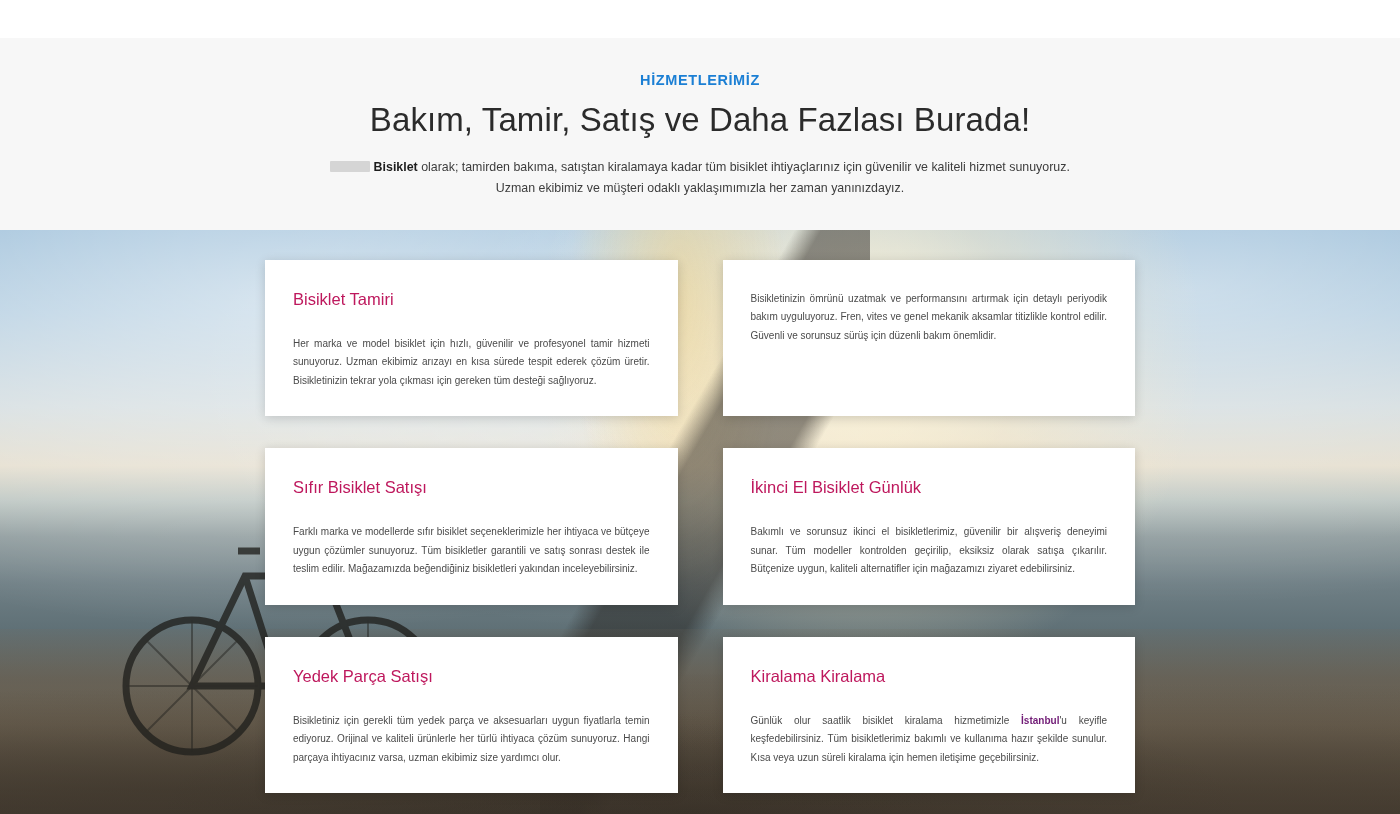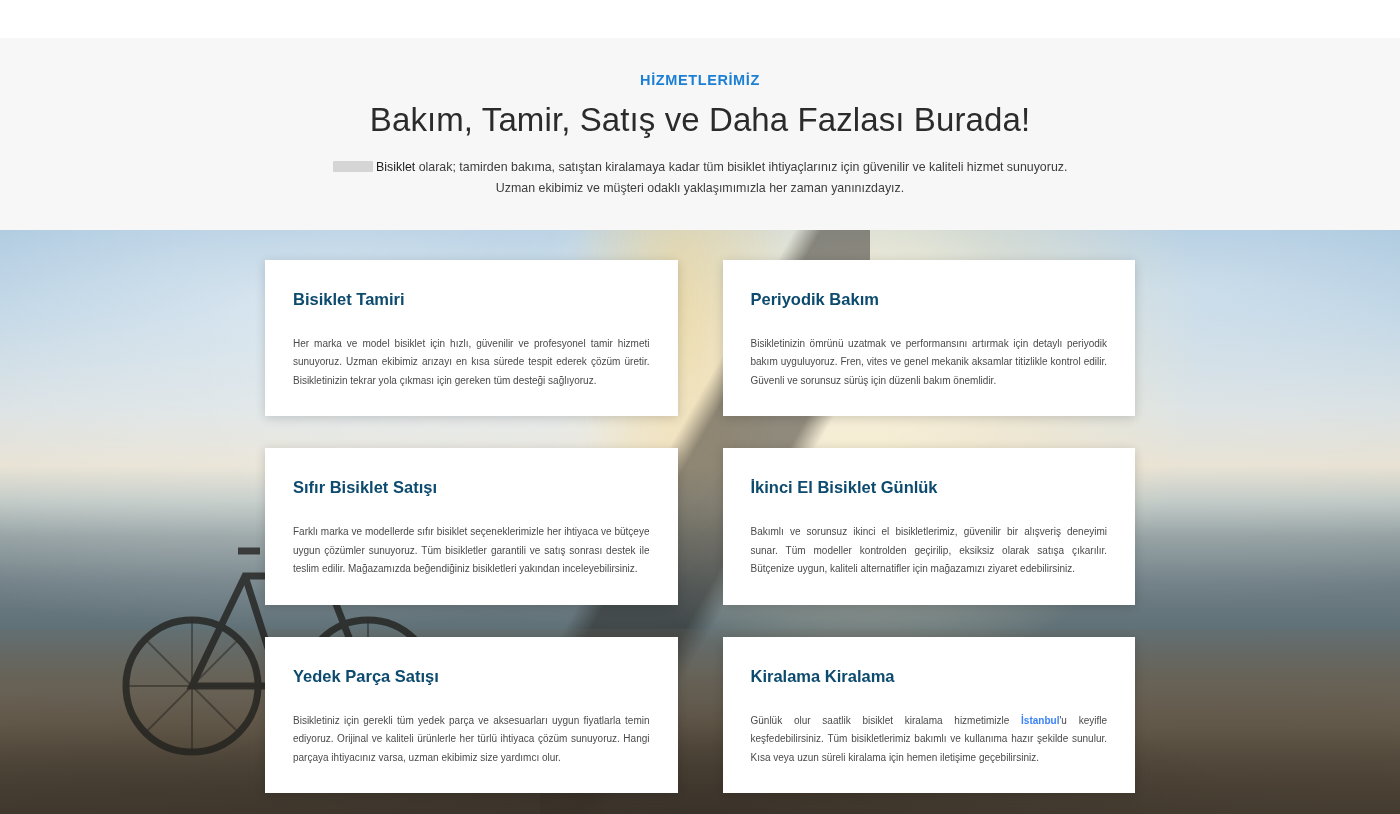--- a/index.html
+++ b/index.html
@@ -46,21 +46,21 @@
     text-align:center;
   }
   .intro-text .redacted{
     display:inline-block;
     width:40px;
     height:11px;
     background:#d5d5d5;
     vertical-align:-1px;
     border-radius:1px;
   }
-  .intro-text b{font-weight:normal;color:#1d1d1d;}
+  .intro-text b{font-weight:bold;color:#1d1d1d;}
 
   
   .band{
     position:relative;
     height:589px;
     overflow:hidden;
     background:#b9c7cf;
   }
   
   .band .photo{
@@ -124,32 +124,32 @@
     grid-template-columns:1fr 1fr;
     column-gap:45px;
     row-gap:32px;
   }
   .card{
     background:#ffffff;
     padding:30px 28px 26px 28px;
     box-shadow:0 2px 10px rgba(0,0,0,.16);
   }
   .card-title{
-    color:#0c4a6e;
+    color:#be185d;
     font-size:16.5px;
-    font-weight:700;
+    font-weight:400;
     margin-bottom:26px;
   }
   .card-body{
     color:#4a4a4a;
     font-size:10px;
     line-height:1.85;
     text-align:justify;
   }
-  .card-body b{font-weight:bold;color:#3b82f6;}
+  .card-body b{font-weight:bold;color:#701a75;}
 
   
   .card.r1c1{min-height:148px;}
   .card.r1c2{min-height:148px;}
   .card.r2c1{min-height:148px;}
   .card.r2c2{min-height:148px;}
   .card.r3c1{min-height:148px;}
   .card.r3c2{min-height:148px;}
   .col-right{margin-top:0;}
 
@@ -200,21 +200,20 @@
     </svg>
 
     <div class="cards">
 
       <article class="card r1c1">
         <h2 class="card-title">Bisiklet Tamiri</h2>
         <p class="card-body">Her marka ve model bisiklet için hızlı, güvenilir ve profesyonel tamir hizmeti sunuyoruz. Uzman ekibimiz arızayı en kısa sürede tespit ederek çözüm üretir. Bisikletinizin tekrar yola çıkması için gereken tüm desteği sağlıyoruz.</p>
       </article>
 
       <article class="card r1c2 col-right">
-        <h2 class="card-title">Periyodik Bakım</h2>
         <p class="card-body">Bisikletinizin ömrünü uzatmak ve performansını artırmak için detaylı periyodik bakım uyguluyoruz. Fren, vites ve genel mekanik aksamlar titizlikle kontrol edilir. Güvenli ve sorunsuz sürüş için düzenli bakım önemlidir.</p>
       </article>
 
       <article class="card r2c1">
         <h2 class="card-title">Sıfır Bisiklet Satışı</h2>
         <p class="card-body">Farklı marka ve modellerde sıfır bisiklet seçeneklerimizle her ihtiyaca ve bütçeye uygun çözümler sunuyoruz. Tüm bisikletler garantili ve satış sonrası destek ile teslim edilir. Mağazamızda beğendiğiniz bisikletleri yakından inceleyebilirsiniz.</p>
       </article>
 
       <article class="card r2c2 col-right">
         <h2 class="card-title">İkinci El Bisiklet Günlük</h2>

